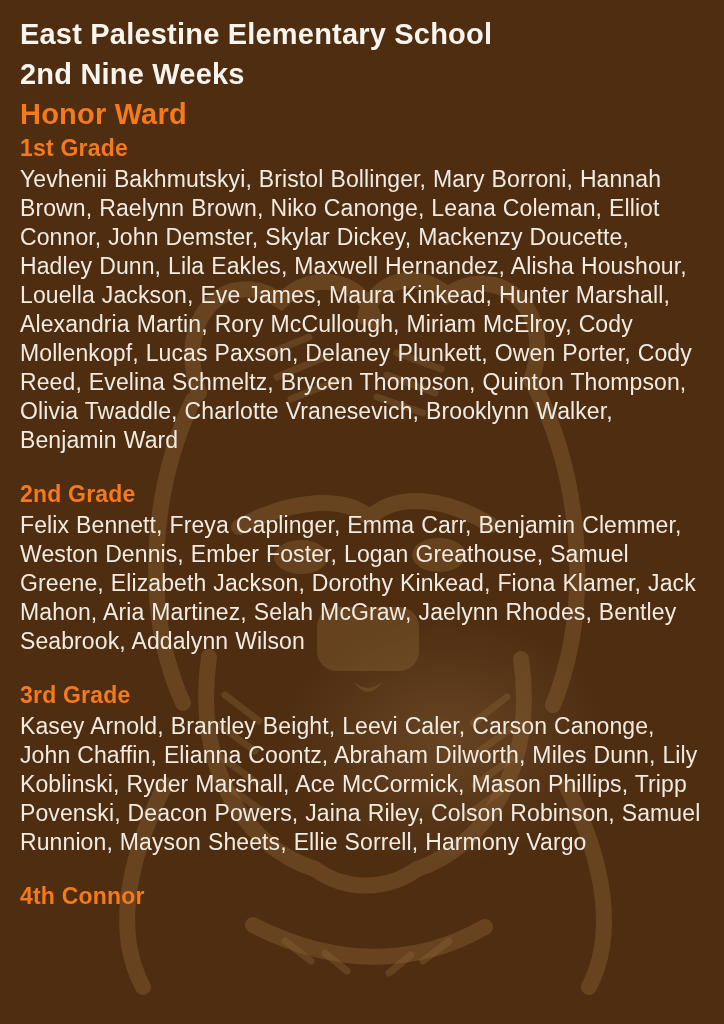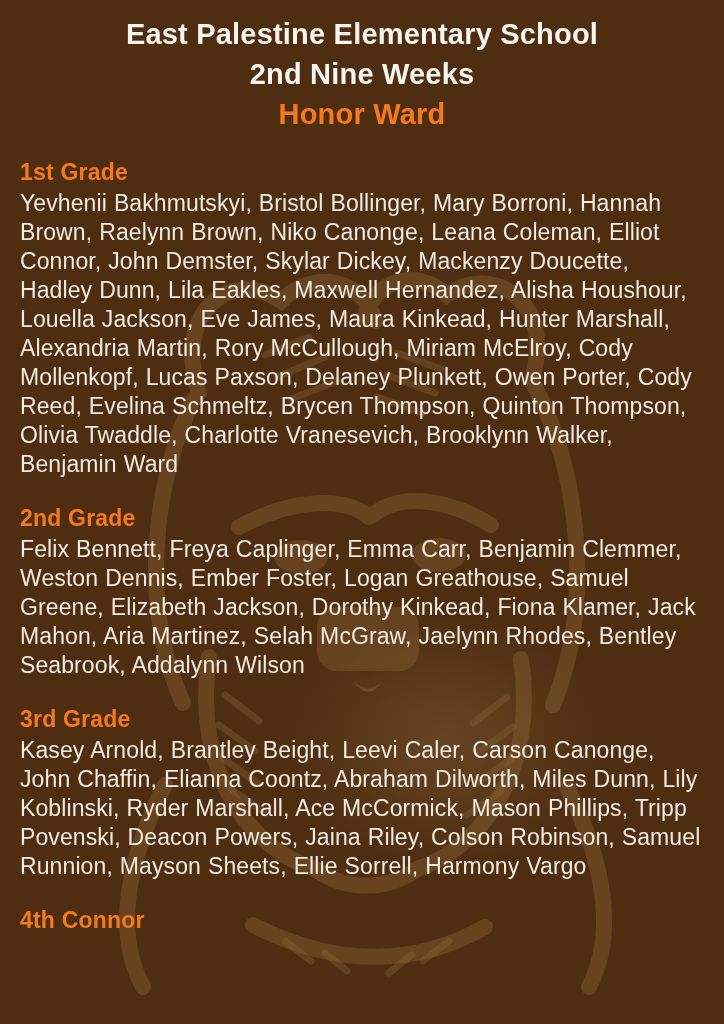--- a/index.html
+++ b/index.html
@@ -27,36 +27,36 @@
     position:absolute;left:205px;top:340px;
     width:450px;height:350px;
     background:radial-gradient(closest-side,rgba(140,103,61,0.40),rgba(140,103,61,0) 72%);
   }
   .watermark-wrap svg{position:absolute;left:0;top:0;}
   .content{
     position:relative;z-index:2;
     padding:14px 20px 0 20px;
     width:100%;height:100%;
   }
-  .header{text-align:center;}
+  .header{}
   .title{
     color:var(--heading-text);
     font-size:29px;font-weight:bold;
     line-height:40px;
     letter-spacing:0.2px;
   }
   .title.accent{color:var(--accent);}
   .grade-heading{
     color:var(--accent);
     font-size:23px;font-weight:bold;
     line-height:26px;
     margin:26px 0 4px 0;
     letter-spacing:0.2px;
   }
-  .grade-section:first-child .grade-heading{margin-top:25px;}
+  .grade-section:first-child .grade-heading{margin-top:1px;}
   .grade-names{
     color:var(--body-text);
     font-size:23px;
     line-height:29px;
     letter-spacing:0.1px;
     word-spacing:0.5px;
   }
 </style>
 </head>
 <body>

